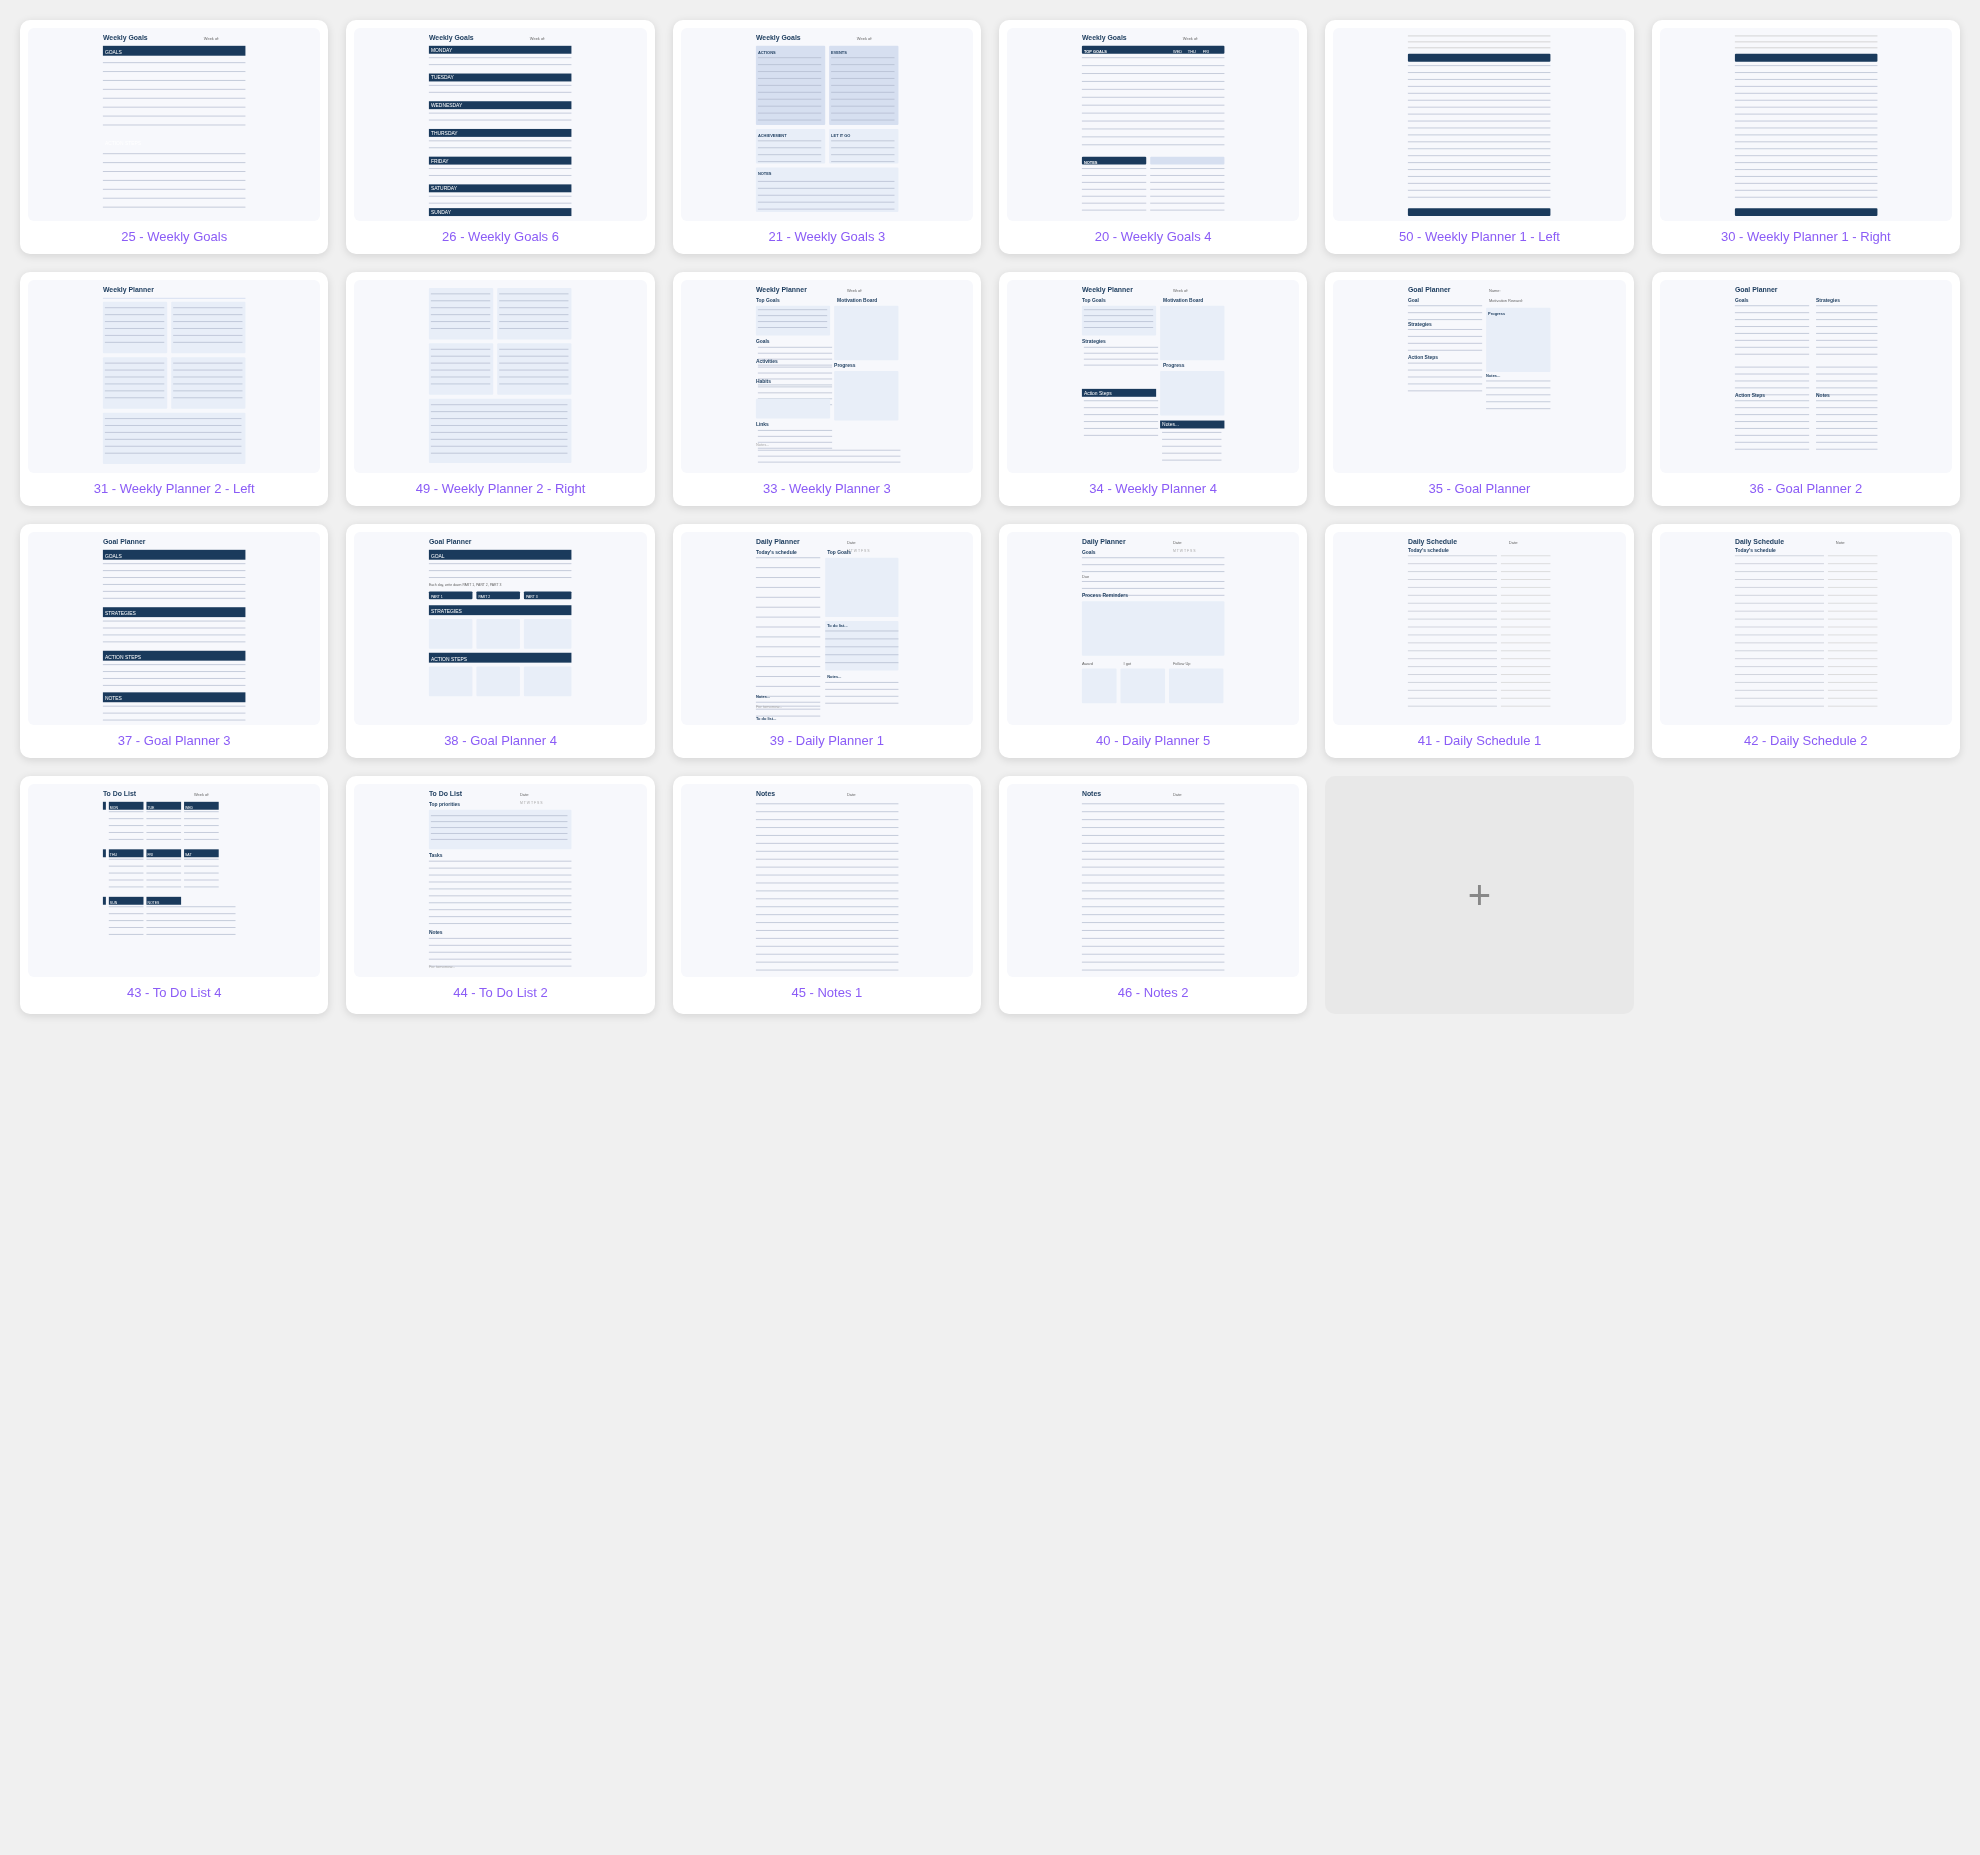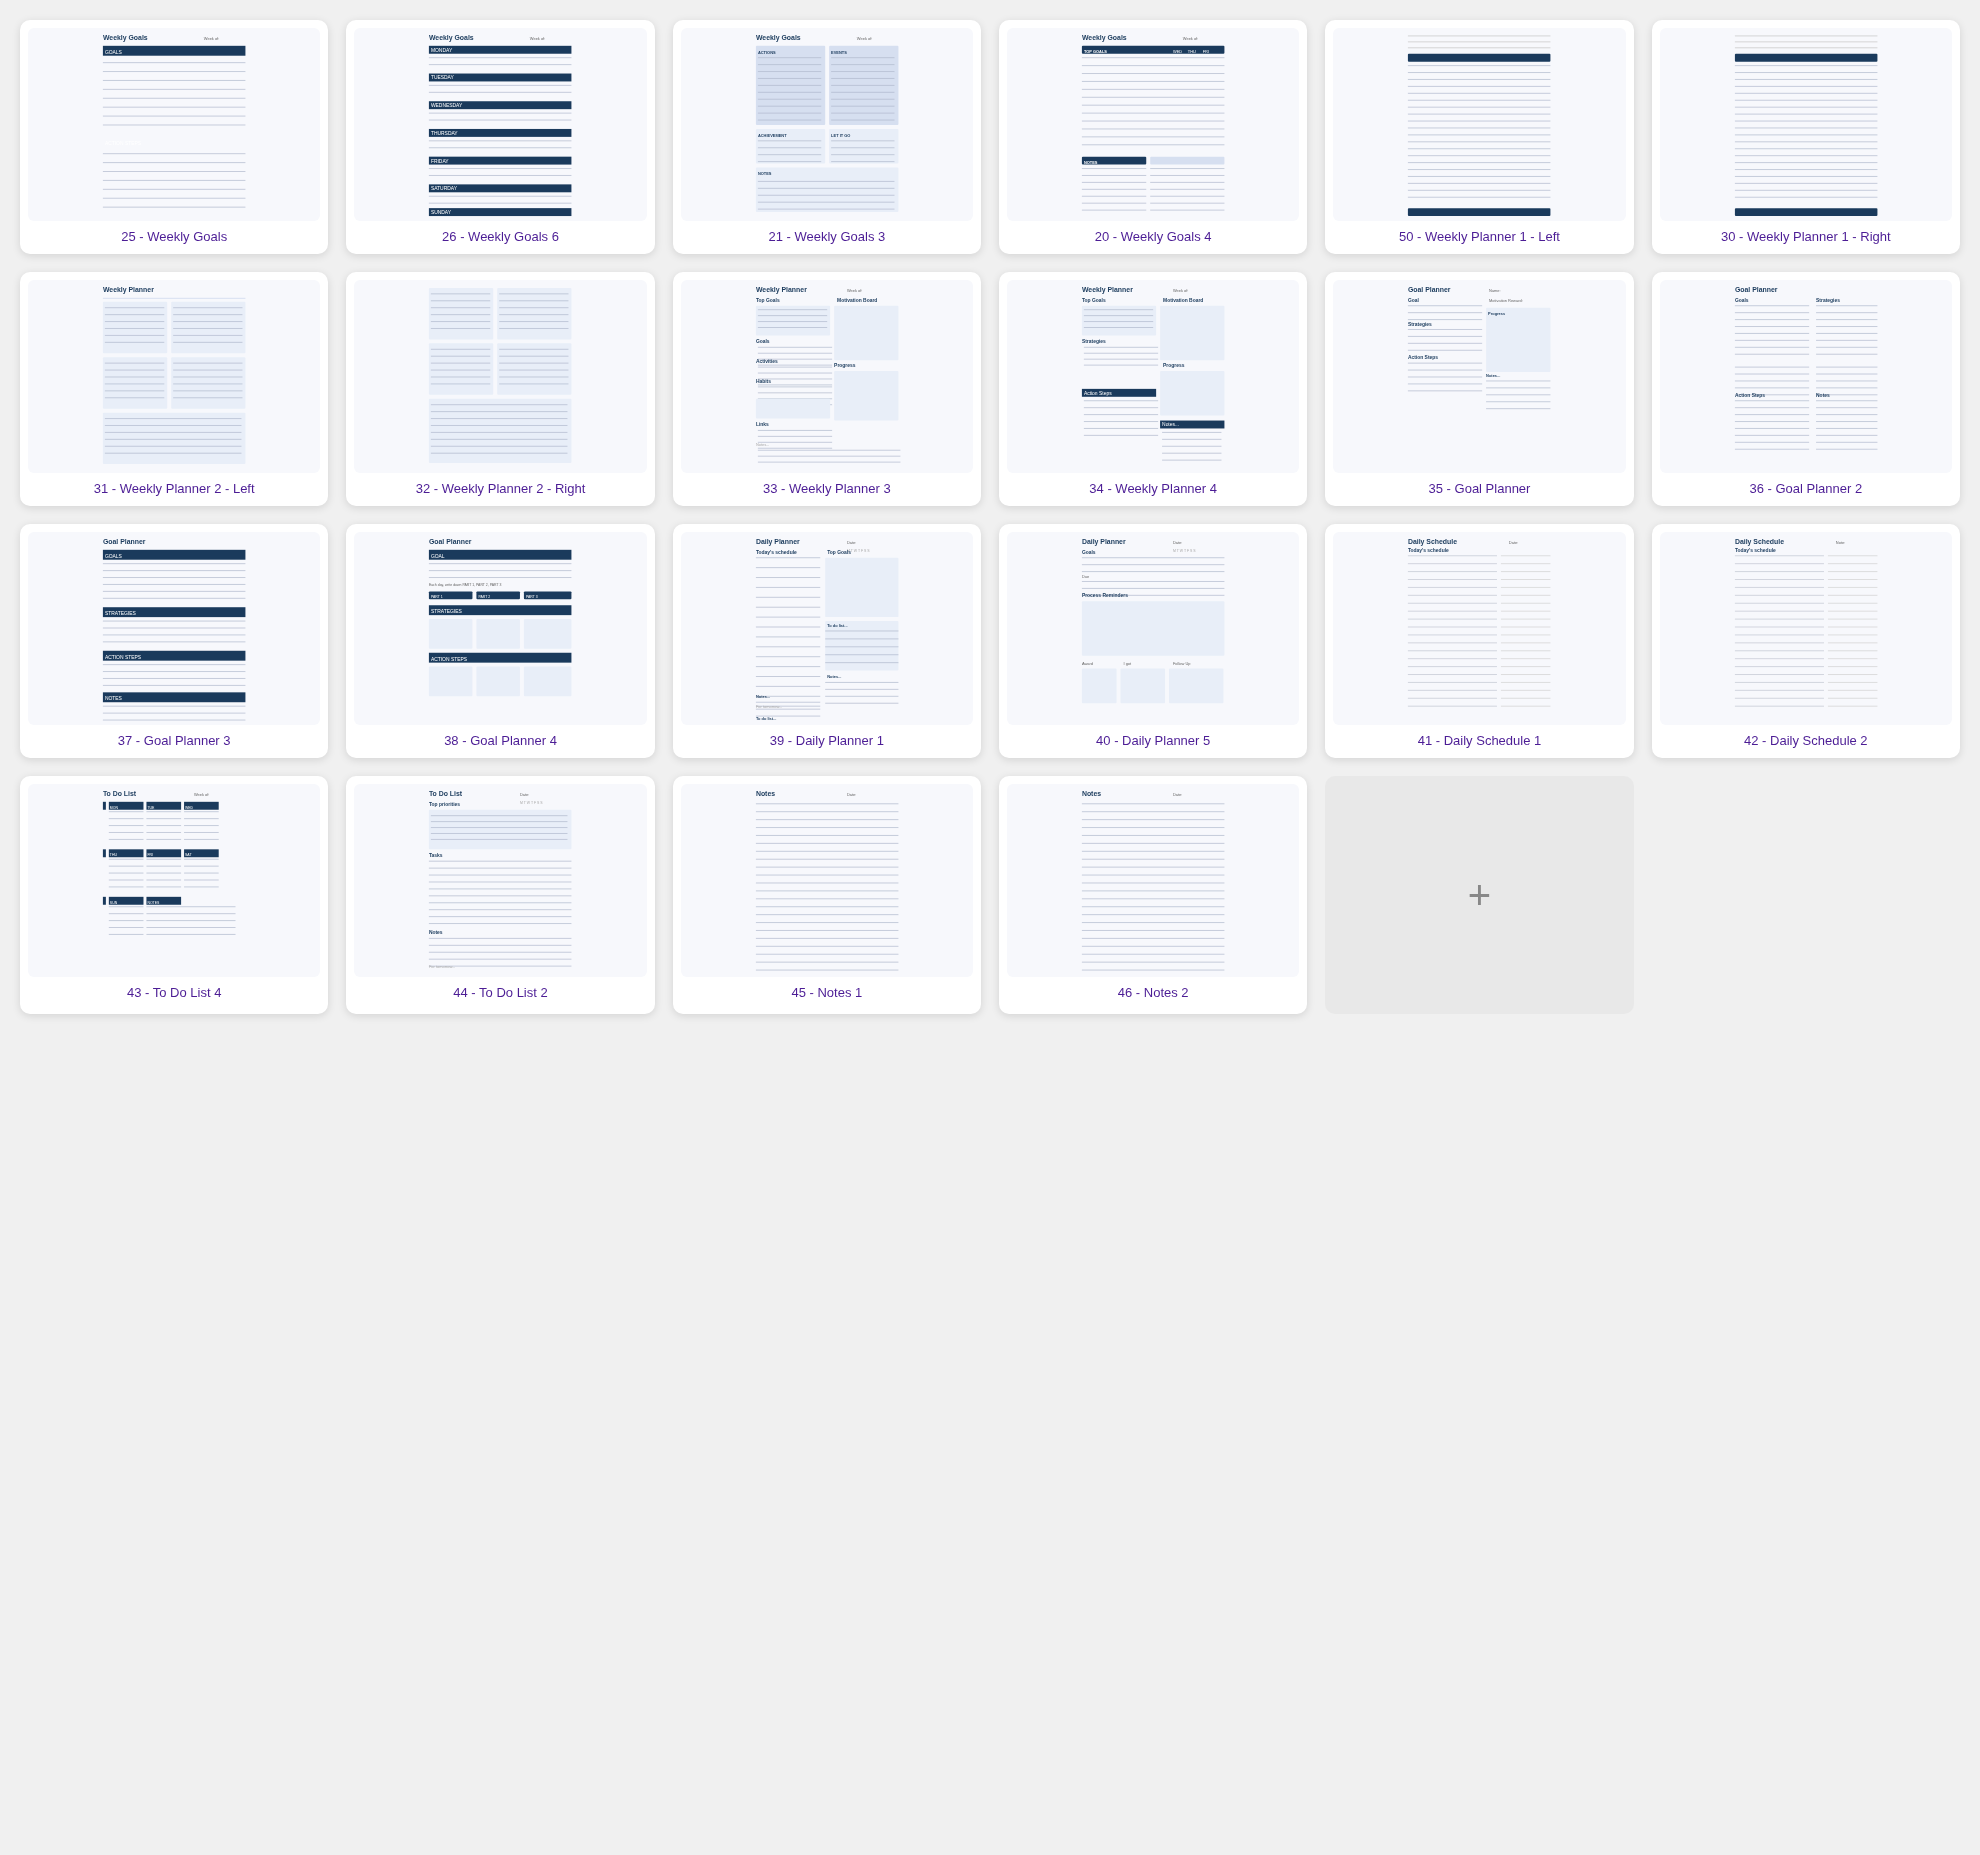--- a/index.html
+++ b/index.html
@@ -34,21 +34,21 @@
       align-items: stretch;
       justify-content: stretch;
     }
     .card-preview svg {
       width: 100%;
       height: 100%;
     }
     .card-label {
       margin-top: 8px;
       font-size: 13px;
-      color: #4c1d95;
+      color: #8b5cf6;
       text-align: center;
       font-weight: 500;
     }
     .add-card {
       background: #e8e8e8;
       border-radius: 10px;
       display: flex;
       align-items: center;
       justify-content: center;
       height: 238px;
@@ -370,21 +370,21 @@
       <line x1="10" y1="126" x2="148" y2="126" stroke="#b0b8cc" stroke-width="0.7"></line>
           <line x1="10" y1="133" x2="148" y2="133" stroke="#b0b8cc" stroke-width="0.7"></line>
           <line x1="10" y1="140" x2="148" y2="140" stroke="#b0b8cc" stroke-width="0.7"></line>
           <line x1="10" y1="147" x2="148" y2="147" stroke="#b0b8cc" stroke-width="0.7"></line>
           <line x1="10" y1="154" x2="148" y2="154" stroke="#b0b8cc" stroke-width="0.7"></line>
           <line x1="10" y1="161" x2="148" y2="161" stroke="#b0b8cc" stroke-width="0.7"></line>
           <line x1="10" y1="168" x2="148" y2="168" stroke="#b0b8cc" stroke-width="0.7"></line>
           <line x1="10" y1="175" x2="148" y2="175" stroke="#b0b8cc" stroke-width="0.7"></line>
     </svg>
       </div>
-      <div class="card-label">32 - Weekly Planner 2 - Right</div>
+      <div class="card-label">49 - Weekly Planner 2 - Right</div>
     </div>
     <div class="card">
       <div class="card-preview">
         <svg xmlns="http://www.w3.org/2000/svg" viewBox="0 0 160 195" width="158" height="193">
       <rect x="0" y="0" width="160" height="195" fill="#f7f8fc" rx="0"></rect>
       <text x="8" y="12" font-size="7" fill="#1a3a5c" text-anchor="start" font-family="Arial" font-weight="bold">Weekly Planner</text>
       <text x="100" y="12" font-size="4" fill="#666" text-anchor="start" font-family="Arial" font-weight="normal">Week of:</text>
       <text x="8" y="22" font-size="5" fill="#1a3a5c" text-anchor="start" font-family="Arial" font-weight="bold">Top Goals</text>
       <text x="90" y="22" font-size="5" fill="#1a3a5c" text-anchor="start" font-family="Arial" font-weight="bold">Motivation Board</text>
       <rect x="8" y="26" width="75" height="30" fill="#e8eef8" rx="1"></rect>

